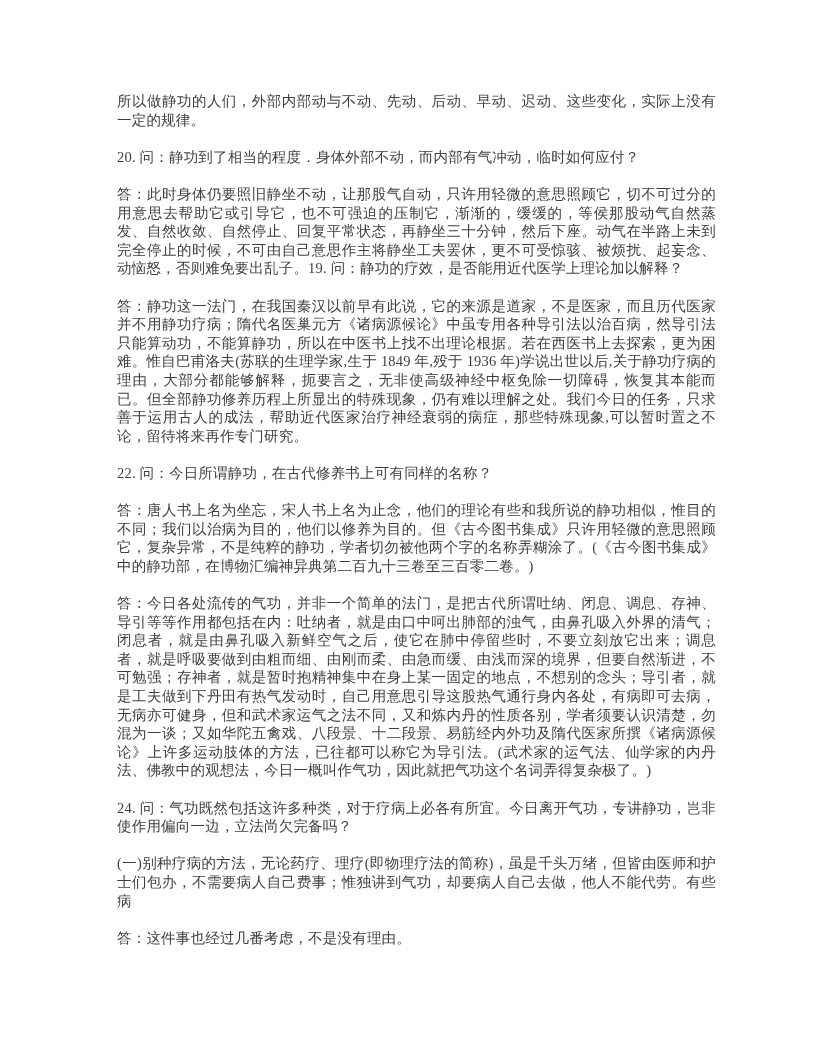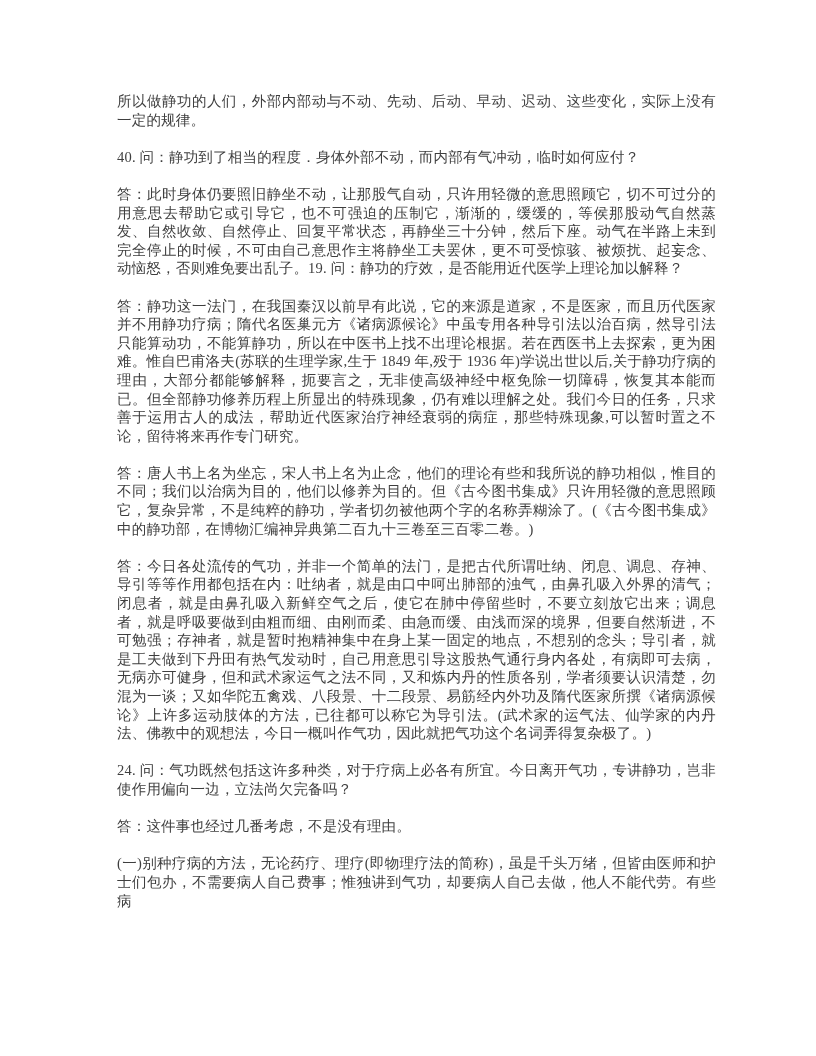--- a/index.html
+++ b/index.html
@@ -35,22 +35,23 @@
   .para:last-child {
     margin-bottom: 0;
   }
 </style>
 </head>
 <body>
 
 <div class="page">
   <div class="content">
     <p class="para">所以做静功的人们，外部内部动与不动、先动、后动、早动、迟动、这些变化，实际上没有一定的规律。</p>
-    <p class="para">40. 问：静功到了相当的程度．身体外部不动，而内部有气冲动，临时如何应付？</p>
+    <p class="para">20. 问：静功到了相当的程度．身体外部不动，而内部有气冲动，临时如何应付？</p>
     <p class="para">答：此时身体仍要照旧静坐不动，让那股气自动，只许用轻微的意思照顾它，切不可过分的用意思去帮助它或引导它，也不可强迫的压制它，渐渐的，缓缓的，等侯那股动气自然蒸发、自然收敛、自然停止、回复平常状态，再静坐三十分钟，然后下座。动气在半路上未到完全停止的时候，不可由自己意思作主将静坐工夫罢休，更不可受惊骇、被烦扰、起妄念、动恼怒，否则难免要出乱子。19. 问：静功的疗效，是否能用近代医学上理论加以解释？</p>
     <p class="para">答：静功这一法门，在我国秦汉以前早有此说，它的来源是道家，不是医家，而且历代医家并不用静功疗病；隋代名医巢元方《诸病源候论》中虽专用各种导引法以治百病，然导引法只能算动功，不能算静功，所以在中医书上找不出理论根据。若在西医书上去探索，更为困难。惟自巴甫洛夫(苏联的生理学家,生于 1849 年,殁于 1936 年)学说出世以后,关于静功疗病的理由，大部分都能够解释，扼要言之，无非使高级神经中枢免除一切障碍，恢复其本能而已。但全部静功修养历程上所显出的特殊现象，仍有难以理解之处。我们今日的任务，只求善于运用古人的成法，帮助近代医家治疗神经衰弱的病症，那些特殊现象,可以暂时置之不论，留待将来再作专门研究。</p>
+    <p class="para">22. 问：今日所谓静功，在古代修养书上可有同样的名称？</p>
     <p class="para">答：唐人书上名为坐忘，宋人书上名为止念，他们的理论有些和我所说的静功相似，惟目的不同；我们以治病为目的，他们以修养为目的。但《古今图书集成》只许用轻微的意思照顾它，复杂异常，不是纯粹的静功，学者切勿被他两个字的名称弄糊涂了。(《古今图书集成》中的静功部，在博物汇编神异典第二百九十三卷至三百零二卷。)</p>
     <p class="para">答：今日各处流传的气功，并非一个简单的法门，是把古代所谓吐纳、闭息、调息、存神、导引等等作用都包括在内：吐纳者，就是由口中呵出肺部的浊气，由鼻孔吸入外界的清气；闭息者，就是由鼻孔吸入新鲜空气之后，使它在肺中停留些时，不要立刻放它出来；调息者，就是呼吸要做到由粗而细、由刚而柔、由急而缓、由浅而深的境界，但要自然渐进，不可勉强；存神者，就是暂时抱精神集中在身上某一固定的地点，不想别的念头；导引者，就是工夫做到下丹田有热气发动时，自己用意思引导这股热气通行身内各处，有病即可去病，无病亦可健身，但和武术家运气之法不同，又和炼内丹的性质各别，学者须要认识清楚，勿混为一谈；又如华陀五禽戏、八段景、十二段景、易筋经内外功及隋代医家所撰《诸病源候论》上许多运动肢体的方法，已往都可以称它为导引法。(武术家的运气法、仙学家的内丹法、佛教中的观想法，今日一概叫作气功，因此就把气功这个名词弄得复杂极了。)</p>
     <p class="para">24. 问：气功既然包括这许多种类，对于疗病上必各有所宜。今日离开气功，专讲静功，岂非使作用偏向一边，立法尚欠完备吗？</p>
+    <p class="para">(一)别种疗病的方法，无论药疗、理疗(即物理疗法的简称)，虽是千头万绪，但皆由医师和护士们包办，不需要病人自己费事；惟独讲到气功，却要病人自己去做，他人不能代劳。有些病</p>
     <p class="para">答：这件事也经过几番考虑，不是没有理由。</p>
-    <p class="para">(一)别种疗病的方法，无论药疗、理疗(即物理疗法的简称)，虽是千头万绪，但皆由医师和护士们包办，不需要病人自己费事；惟独讲到气功，却要病人自己去做，他人不能代劳。有些病</p>
   </div>
 </div>
 
 </body></html>

